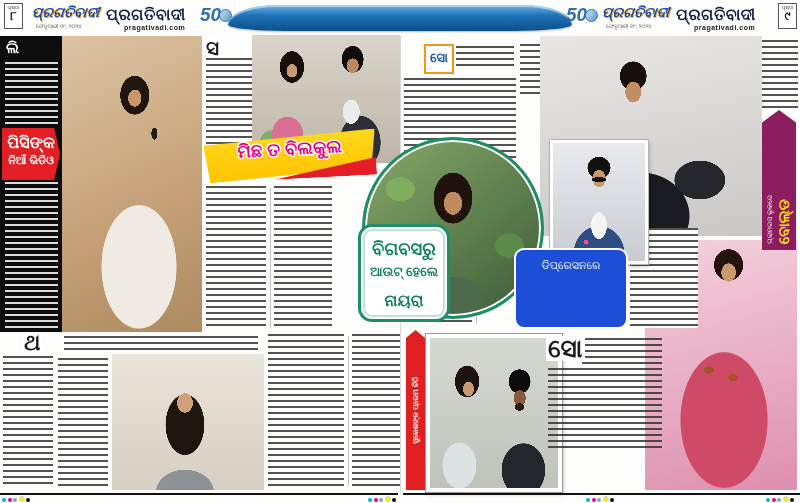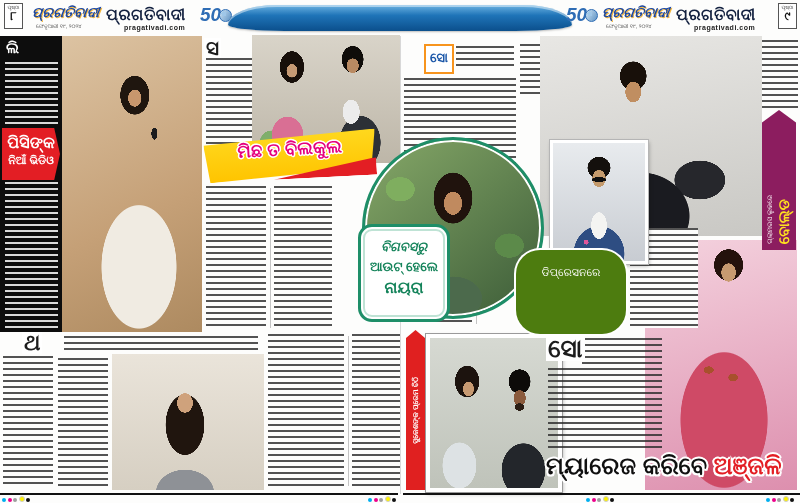--- a/index.html
+++ b/index.html
@@ -111,25 +111,25 @@
   .badge-red{position:absolute;right:0;bottom:0;width:60%;height:38%;background:#e31e24;
       clip-path:polygon(0 100%,100% 0,100% 100%);}
   .badge-text{position:absolute;left:0;top:6px;width:100%;text-align:center;
       font-size:18px;font-weight:800;color:#e5007e;
       text-shadow:-1.5px 0 #fff,1.5px 0 #fff,0 -1.5px #fff,0 1.5px #fff,
                   1px 1px #fff,-1px -1px #fff,1px -1px #fff,-1px 1px #fff;}
 
   .greenbox{background:#fff;border:3px solid #1e8e68;border-radius:14px;
       box-shadow:inset 0 0 0 2px #fff,inset 0 0 0 4px #bfe3d5;z-index:7;
       text-align:center;color:#14835a;font-weight:800;padding-top:12px;}
-  .greenbox .g1{font-size:13px;font-style:italic;} .greenbox .g2{font-size:13px;margin-top:4px;}
-  .greenbox .g3{font-size:16px;margin-top:4px;}
-
-  .bubble{background:#4d7c0f;border-radius:24px;box-shadow:0 0 0 2px #fff;z-index:6;
-      text-align:center;color:#fff;padding-top:16px;}
+  .greenbox .g1{font-size:18px;} .greenbox .g2{font-size:13px;margin-top:4px;}
+  .greenbox .g3{font-size:16px;margin-top:12px;}
+
+  .bubble{background:#1d4ed8;border-radius:8px;box-shadow:0 0 0 2px #fff;z-index:6;
+      text-align:center;color:#fff;padding-top:9px;}
   .bubble .b1{font-size:11px;}
   .bubble .b2{font-size:21px;font-weight:800;color:#ffd400;margin-top:3px;}
 
   .banner{background:#8c1d5f;clip-path:polygon(50% 0,100% 9%,100% 100%,0 100%,0 9%);
       z-index:5;display:flex;justify-content:center;align-items:flex-end;padding-bottom:6px;}
   .vtext{writing-mode:vertical-rl;transform:rotate(180deg);}
   .banner .small{font-size:7px;color:#fff;margin-right:1px;}
   .banner .big{font-size:15px;font-weight:800;color:#ffe21f;}
 
   .ribbon{background:#e02020;clip-path:polygon(50% 0,100% 5%,100% 100%,0 100%,0 5%);
@@ -257,23 +257,20 @@
 
   <div class="abs ribbon" style="left:406px;top:330px;width:19px;height:160px;">
     <div class="rt">ସୁକେଶଙ୍କ ପ୍ରେମ ଚିଠି</div>
   </div>
   <div class="abs ph ph-couple" style="left:426px;top:334px;width:128px;height:150px;"></div>
 
   <div class="abs dc" style="left:546px;top:336px;font-size:25px;">ସୋ</div>
   <div class="abs tx" style="left:582px;top:338px;width:80px;height:26px;"></div>
   <div class="abs tx" style="left:548px;top:368px;width:114px;height:82px;"></div>
 
-  <div class="abs headline" style="left:546px;top:452px;">
-    <span>ମ୍ୟାରେଜ କରିବେ </span><span class="red">ଅଞ୍ଜଳି</span>
-  </div>
 
   <div class="abs rule" style="left:0;top:493px;width:398px;"></div>
   <div class="abs rule" style="left:403px;top:493px;width:397px;"></div>
   <div class="abs regdots" style="left:2px;top:488px;z-index:9;"><span class="rd1"></span><span class="rd2"></span><span class="rd3"></span><span class="rd4"></span><span class="rd5"></span></div>
   <div class="abs regdots" style="left:368px;top:488px;z-index:9;"><span class="rd1"></span><span class="rd2"></span><span class="rd3"></span><span class="rd4"></span><span class="rd5"></span></div>
   <div class="abs regdots" style="left:586px;top:488px;z-index:9;"><span class="rd1"></span><span class="rd2"></span><span class="rd3"></span><span class="rd4"></span><span class="rd5"></span></div>
   <div class="abs regdots" style="left:766px;top:488px;z-index:9;"><span class="rd1"></span><span class="rd2"></span><span class="rd3"></span><span class="rd4"></span><span class="rd5"></span></div>
 
 </div>
 

